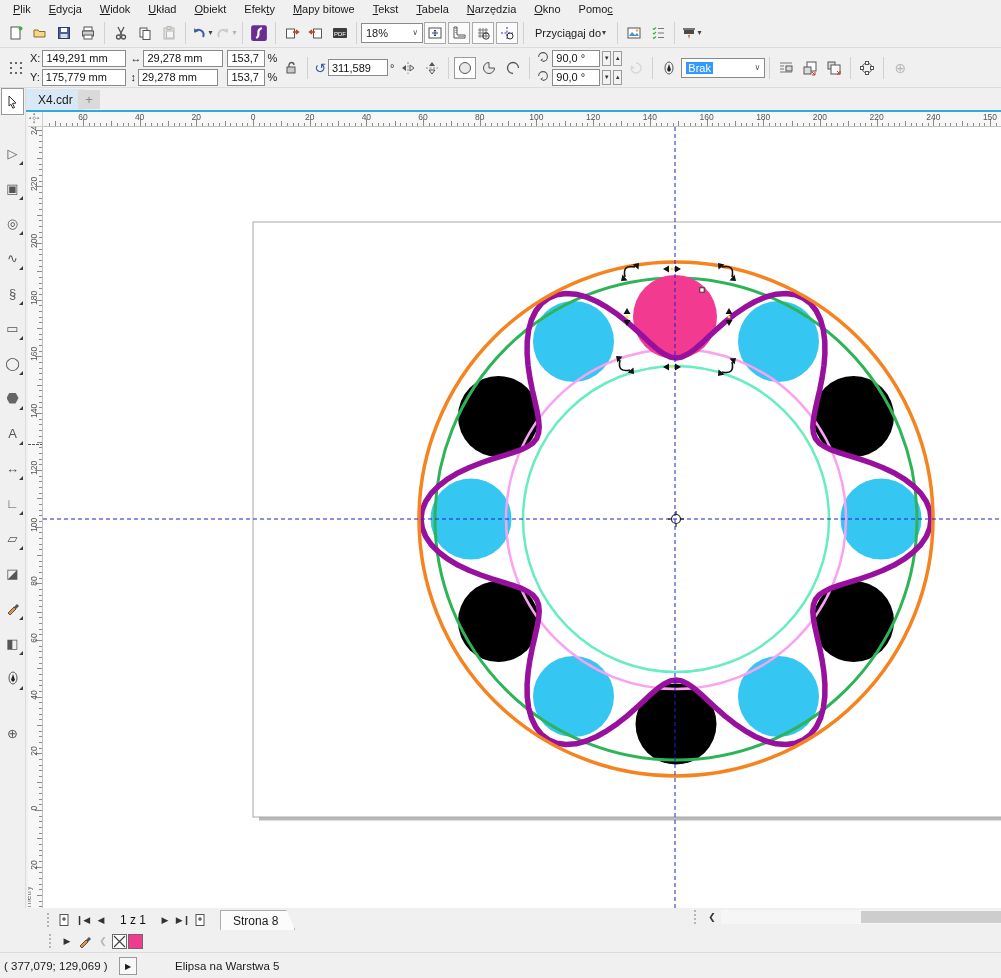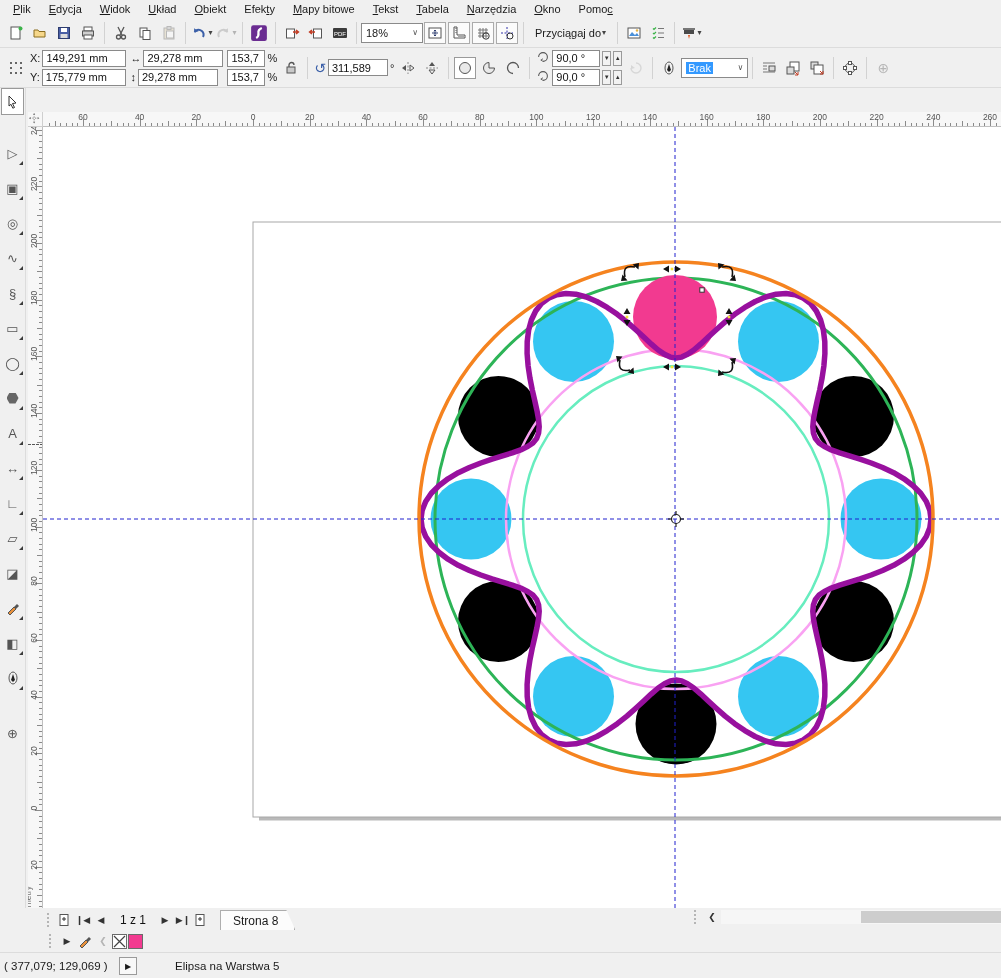--- a/index.html
+++ b/index.html
@@ -370,21 +370,21 @@
           <path d="M3 5 L3 9 L7 8 Z" fill="#aaa"></path>
         </svg>
       </div>
       <div class="tsep"></div>
       <div class="tbtn">
         <svg width="16" height="16" viewBox="0 0 16 16">
           <ellipse cx="8" cy="8" rx="4" ry="6" fill="none" stroke="#555"></ellipse>
           <path d="M8 4 L10 10 L8 12 L6 10 Z" fill="#222"></path>
         </svg>
       </div>
-      <div class="combo" style="width: 67px;">
+      <div class="combo" style="width: 84px;">
         <span style="background: rgb(51, 153, 255); color: rgb(255, 255, 255); padding: 0px 2px;">Brak</span>
         <span class="arrow">∨</span>
       </div>
       <div class="tsep"></div>
       <div class="tbtn">
         <svg width="16" height="16" viewBox="0 0 16 16">
           <rect x="8" y="6" width="6" height="5" fill="#dcdcdc" stroke="#555"></rect>
           <path d="M2 3 H14 M2 6 H6 M2 9 H6 M2 12 H14" stroke="#777"></path>
         </svg>
       </div>
@@ -413,20 +413,25 @@
             <rect x="11.5" y="6.5" width="3" height="3"></rect>
           </g>
         </svg>
       </div>
       <div class="tsep"></div>
       <div class="tbtn disabled">
         <span class="glyph">⊕</span>
       </div>
     </div>
 
+  <div id="tabrow">
+    <div id="doc-tab">X4.cdr</div>
+    <div id="tab-add">+</div>
+    <div id="tab-underline"></div>
+  </div>
 
   <div id="toolbox">
       <div class="tool selected" style="top: 0px; height: 27px;">
         <svg width="16" height="16" viewBox="0 0 16 16">
           <path d="M4 2 L11 9 L7.5 9.5 L9.5 13.5 L7.8 14.2 L6 10.3 L4 12 Z" fill="#fff" stroke="#333"></path>
         </svg>
       </div>
       <div class="tool" style="top: 52px;">
         <span class="glyph">▷</span>
         <div class="fly"></div>
@@ -683,21 +688,21 @@
       <div class="hlabel" style="left: 380.076px;">60</div>
       <div class="hlabel" style="left: 436.768px;">80</div>
       <div class="hlabel" style="left: 493.46px;">100</div>
       <div class="hlabel" style="left: 550.152px;">120</div>
       <div class="hlabel" style="left: 606.844px;">140</div>
       <div class="hlabel" style="left: 663.536px;">160</div>
       <div class="hlabel" style="left: 720.228px;">180</div>
       <div class="hlabel" style="left: 776.92px;">200</div>
       <div class="hlabel" style="left: 833.612px;">220</div>
       <div class="hlabel" style="left: 890.304px;">240</div>
-      <div class="hlabel" style="left: 946.996px;">260</div>
+      <div class="hlabel" style="left: 946.996px;">150</div>
     </div>
   <div id="vruler">
       <div class="vtick" style="top: 779.376px; width: 3px;"></div>
       <div class="vtick" style="top: 773.707px; width: 3px;"></div>
       <div class="vtick" style="top: 768.038px; width: 5px;"></div>
       <div class="vtick" style="top: 762.369px; width: 3px;"></div>
       <div class="vtick" style="top: 756.7px; width: 3px;"></div>
       <div class="vtick" style="top: 751.03px; width: 3px;"></div>
       <div class="vtick" style="top: 745.361px; width: 3px;"></div>
       <div class="vtick" style="top: 739.692px; width: 7px;"></div>

